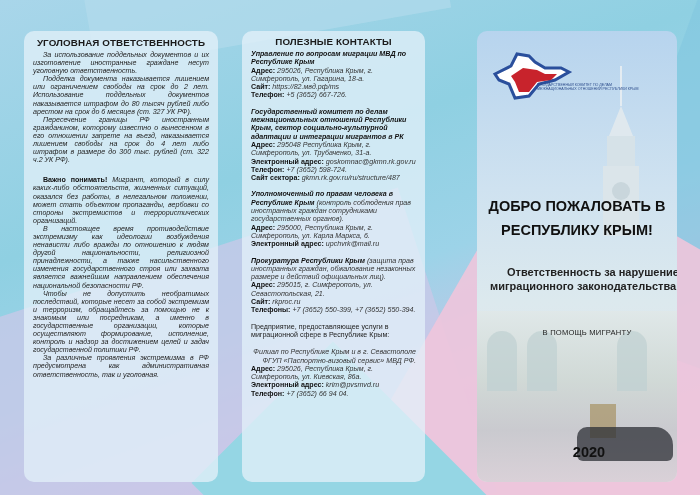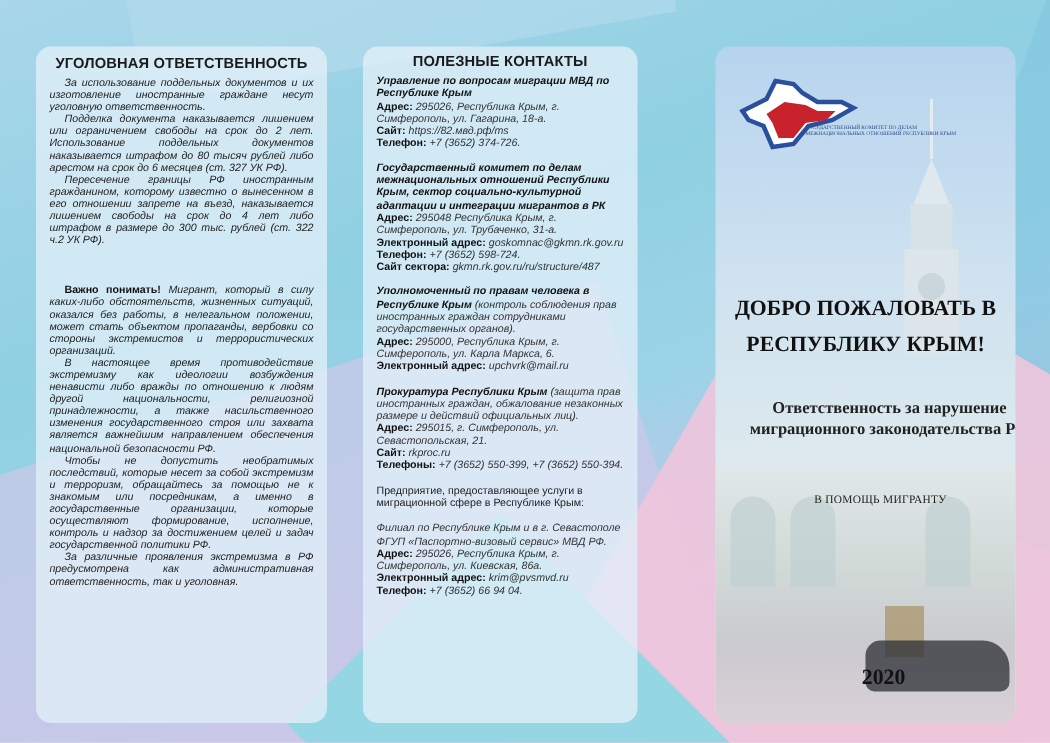--- a/index.html
+++ b/index.html
@@ -17,32 +17,32 @@
 
   .panel {
     position: absolute;
     border-radius: 10px;
     background: rgba(225, 240, 248, 0.78);
     color: #1a1a1a;
   }
   .panel-left { left: 24px; top: 31px; width: 194px; height: 451px; padding: 6px 9px; }
   .panel-mid { left: 242px; top: 31px; width: 183px; height: 451px; padding: 5px 9px; }
   .panel-right { left: 477px; top: 31px; width: 200px; height: 451px; overflow: hidden;
-    background: linear-gradient(180deg, #b7d4ee 0%, #cfe2f0 35%, #dce9ee 60%, #e6e1e8 100%); font-family: Liberation Serif, serif; }
+    background: linear-gradient(180deg, #b7d4ee 0%, #cfe2f0 35%, #dce9ee 60%, #e6e1e8 100%); }
 
   .ptitle { font-weight: bold; font-size: 9.8px; text-align: center; letter-spacing: 0.1px; margin-bottom: 3px; }
   .ltext { font-style: italic; font-size: 7.1px; line-height: 8.1px; text-align: justify; color: #222; }
   .ltext p { text-indent: 10px; margin: 0; }
-  .ltext p.gap { margin-top: 25px; }
+  .ltext p.gap { margin-top: 12px; }
   .ltext b { font-style: normal; font-weight: bold; color:#111; }
 
   .mtext { font-size: 7.1px; line-height: 8.3px; color: #222; }
   .mtext .org { font-weight: bold; font-style: italic; color: #111; }
   .mtext .lab { font-weight: bold; font-style: normal; color:#111; }
-  .mtext .val { font-style: italic; color: #333; }
+  .mtext .val { font-style: italic; color: #333; text-align: right; }
   .mtext .blk { margin-bottom: 8px; }
   .mtext .intro { font-weight: normal; margin-bottom: 9px; }
 
   .logo { position: absolute; left: 12px; top: 15px; width: 120px; height: 60px; }
   .logo-text { position:absolute; left: 60px; top: 52px; font-size: 3.6px; color:#2d4d8c; line-height:4.2px; width:110px; text-transform: uppercase; }
   .tower { position:absolute; left: 122px; top: 35px; width: 44px; height: 170px; }
   .photo-bottom { position:absolute; left:0; top:280px; width:200px; height:171px;
     background: linear-gradient(180deg, #e0e8e8 0%, #cfd8d4 40%, #c7c7cc 70%, #d8cfd6 100%); opacity:0.9; }
   .car { position:absolute; left: 100px; top: 396px; width: 96px; height: 34px; background:#2c2f35; border-radius: 10px 18px 6px 6px; opacity:0.75; }
   .sign { position:absolute; left: 113px; top: 373px; width: 26px; height: 34px; background:#a08750; opacity:0.6; }
@@ -76,21 +76,21 @@
 </section>
 
 <section class="panel panel-mid">
   <h2 class="ptitle">ПОЛЕЗНЫЕ КОНТАКТЫ</h2>
   <div class="mtext">
 
     <div class="blk">
       <div class="org">Управление по вопросам миграции МВД по Республике Крым</div>
       <div><span class="lab">Адрес:</span> <span class="val">295026, Республика Крым, г. Симферополь, ул. Гагарина, 18-а.</span></div>
       <div><span class="lab">Сайт:</span> <span class="val">https://82.мвд.рф/ms</span></div>
-      <div><span class="lab">Телефон:</span> <span class="val">+7 (3652) 374-726.</span></div>
+      <div><span class="lab">Телефон:</span> <span class="val">+5 (3652) 667-726.</span></div>
     </div>
 
     <div class="blk">
       <div class="org">Государственный комитет по делам межнациональных отношений Республики Крым, сектор социально-культурной адаптации и интеграции мигрантов в РК</div>
       <div><span class="lab">Адрес:</span> <span class="val">295048 Республика Крым, г. Симферополь, ул. Трубаченко, 31-а.</span></div>
       <div><span class="lab">Электронный адрес:</span> <span class="val">goskomnac@gkmn.rk.gov.ru</span></div>
       <div><span class="lab">Телефон:</span> <span class="val">+7 (3652) 598-724.</span></div>
       <div><span class="lab">Сайт сектора:</span> <span class="val">gkmn.rk.gov.ru/ru/structure/487</span></div>
     </div>
 

